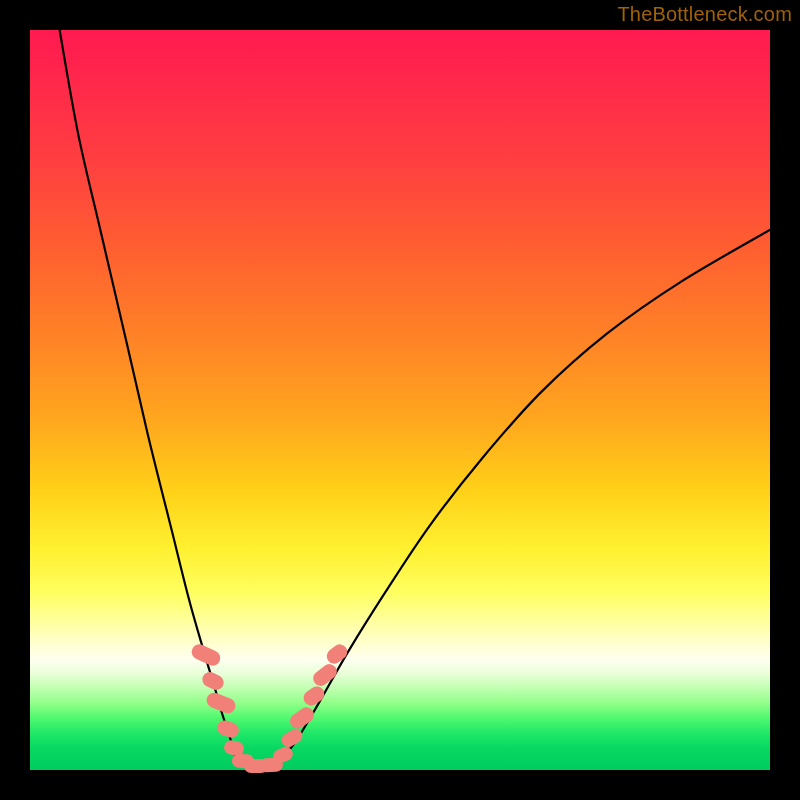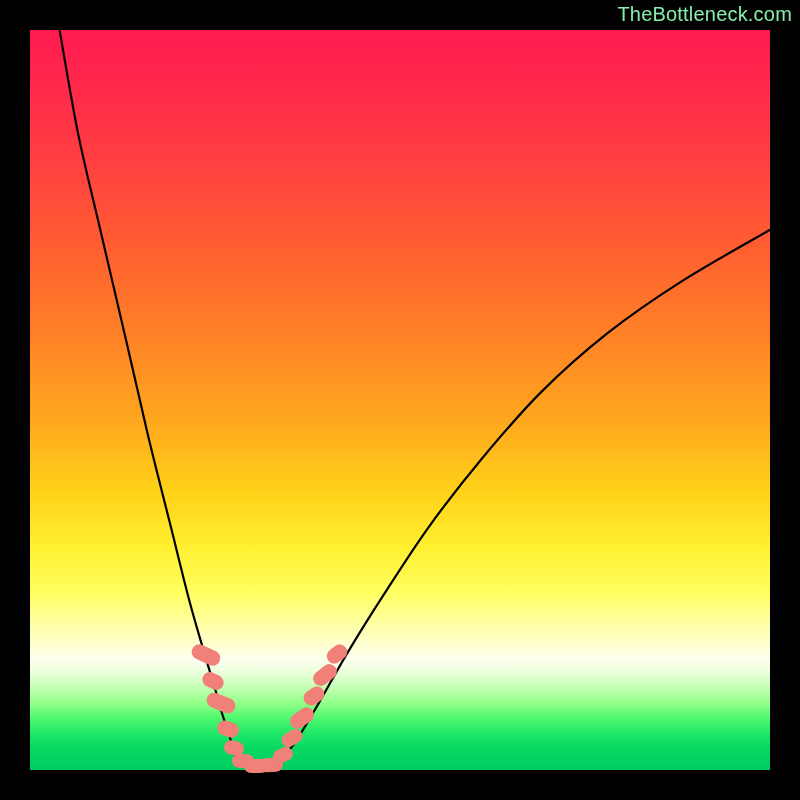--- a/index.html
+++ b/index.html
@@ -63,21 +63,21 @@
   .marker {
     position: absolute;
     background: #f08078;
     border-radius: 9px;
     transform: translate(-50%, -50%);
   }
   .watermark {
     position: absolute;
     top: 3px;
     right: 8px;
-    color: #86efac;
+    color: #a16207;
     font-size: 20px;
     font-weight: 400;
     letter-spacing: 0.2px;
     user-select: none;
   }
 </style>
 </head>
 <body>
 
 <div class="frame">

